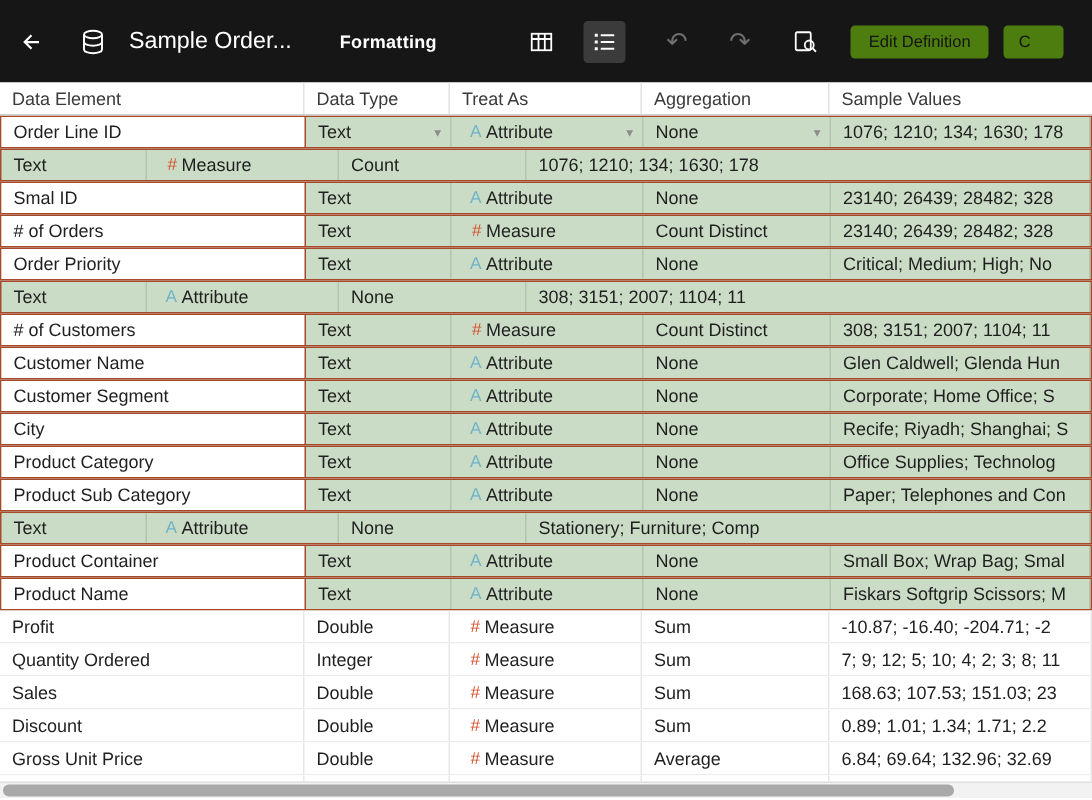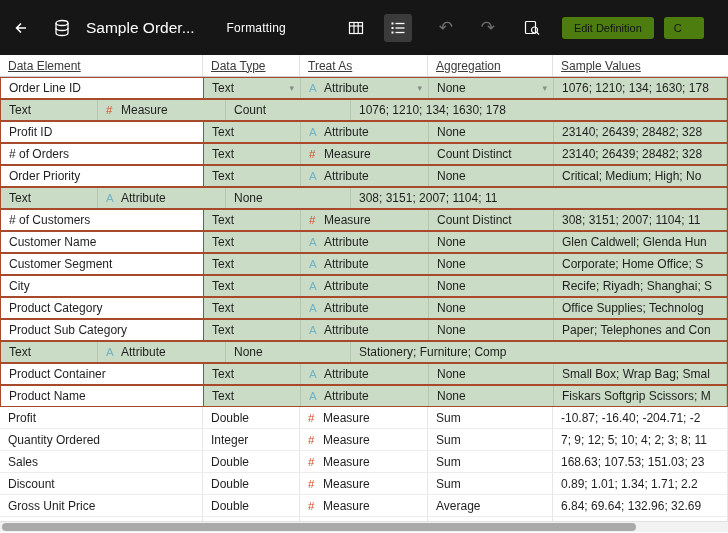--- a/index.html
+++ b/index.html
@@ -12,37 +12,37 @@
     --attribute-icon:#6fb3c8;
     --measure-icon:#d3502d;
     --topbar-bg:#161616;
   }
 
   
   .topbar{height:55px;background:var(--topbar-bg);display:flex;align-items:center;padding-left:6px;white-space:nowrap;}
   .icon-btn{display:flex;align-items:center;justify-content:center;width:28px;height:28px;flex:none;cursor:pointer;border-radius:3px;}
   .icon-btn.active{background:#3b3b3b;}
   .title{color:#fff;font-size:15.5px;margin-left:10px;max-width:150px;overflow:hidden;text-overflow:ellipsis;}
-  .tab{color:#fff;font-size:12px;font-weight:400;margin-left:32px;letter-spacing:.2px;cursor:pointer;}
+  .tab{color:#fff;font-size:12px;font-weight:700;margin-left:32px;letter-spacing:.2px;cursor:pointer;}
   .glyph{font-size:17px;color:#6f6f6f;line-height:1;}
   .btn{background:#4d7c0f;color:#141414;font-size:11px;padding:5px 12px;border-radius:3px;border:none;margin-left:16px;white-space:nowrap;cursor:pointer;flex:none;}
   .btn.clipped{margin-left:10px;width:40px;overflow:hidden;text-align:left;padding-left:10px;}
   .ml14{margin-left:14px;} .ml16{margin-left:16px;} .ml56{margin-left:56px;} .ml20{margin-left:20px;}
 
   
   .thead{display:flex;height:22px;background:#fff;border-bottom:1px solid #cfcfcf;}
-  .hcell{font-size:12px;color:#3a3a3a;display:flex;align-items:center;padding-left:8px;border-right:1px solid #e2e2e2;overflow:hidden;white-space:nowrap;text-decoration:underline;}
+  .hcell{font-size:12px;color:#3a3a3a;display:flex;align-items:center;padding-left:8px;border-right:1px solid #e2e2e2;overflow:hidden;white-space:nowrap;}
   .c-name{width:203px;flex:none;}
   .c-type{width:97px;flex:none;}
   .c-treat{width:128px;flex:none;}
   .c-agg{width:125px;flex:none;}
   .c-samples{flex:1;min-width:0;border-right:none;}
 
   .tbody{height:440px;overflow:hidden;}
-  .row{display:flex;height:22px;background:#fff;border-bottom:1px solid #ececec;cursor:default;}
+  .row{display:flex;height:22px;background:#fff;border-bottom:1px solid #ececec;cursor:default;text-align:right;}
   .cell{display:flex;align-items:center;padding-left:8px;font-size:12px;color:#1f1f1f;border-right:1px solid #e7e7e7;overflow:hidden;white-space:nowrap;}
   .row.selected{background:var(--selection-fill);border:1px solid var(--selection-border);}
   .row.selected .cell{border-right-color:#b5c6af;}
   .row.selected .c-name{background:#fff;border-right:1px solid var(--selection-border);}
   .treat-icon{width:12px;margin-right:3px;font-size:11.5px;flex:none;}
   .treat-icon.attribute{color:var(--attribute-icon);}
   .treat-icon.measure{color:var(--measure-icon);}
   .chev{margin-left:auto;margin-right:6px;color:#8c8c8c;font-size:9px;flex:none;}
   .row.partial{height:4px;border-bottom:none;}
   .row.partial .cell{padding:0;}
@@ -152,21 +152,21 @@
     <div class="cell c-agg">
         <span class="agg-text">Count</span>
       </div>
     <div class="cell c-samples">
         <span class="samples-text">1076; 1210; 134; 1630; 178</span>
       </div>
   </div>
 
   <div class="row selected">
     <div class="cell c-name">
-        <span class="name-text">Profit ID</span>
+        <span class="name-text">Smal ID</span>
       </div>
     <div class="cell c-type">
         <span class="type-text">Text</span>
       </div>
     <div class="cell c-treat">
         <span class="treat-icon attribute">A</span>
         <span class="treat-text">Attribute</span>
       </div>
     <div class="cell c-agg">
         <span class="agg-text">None</span>

